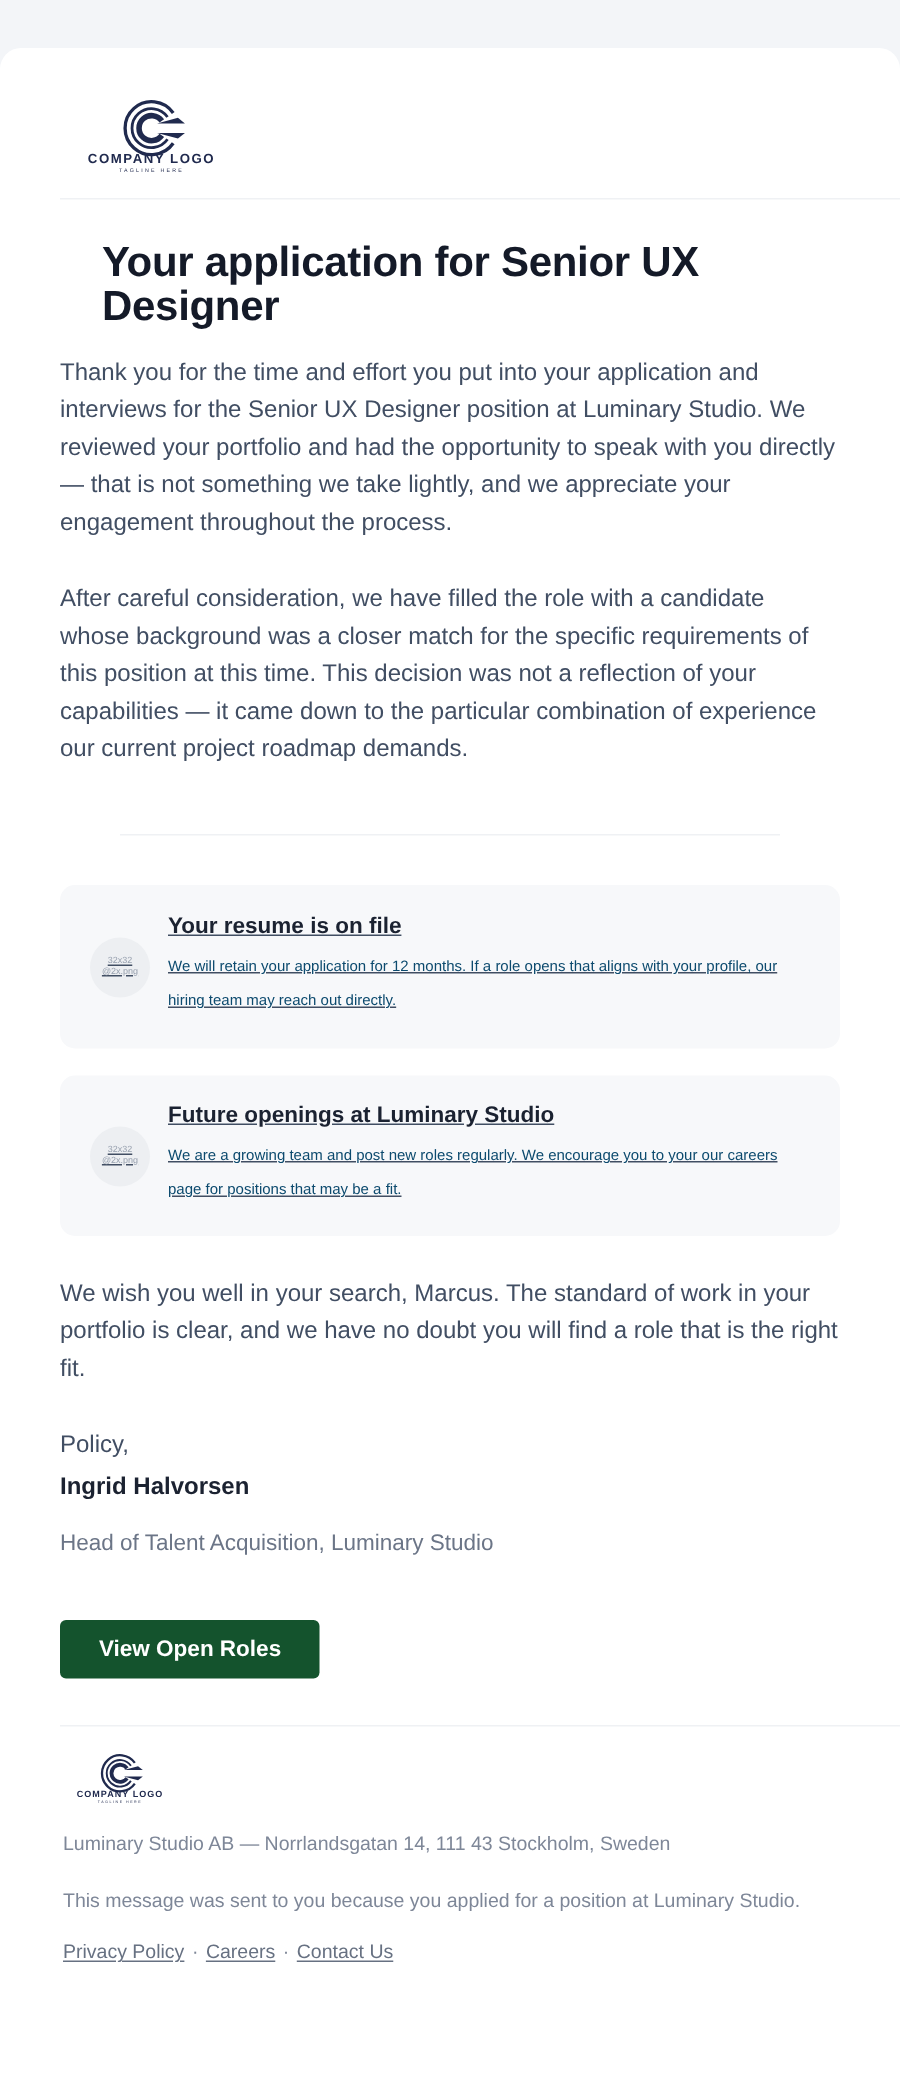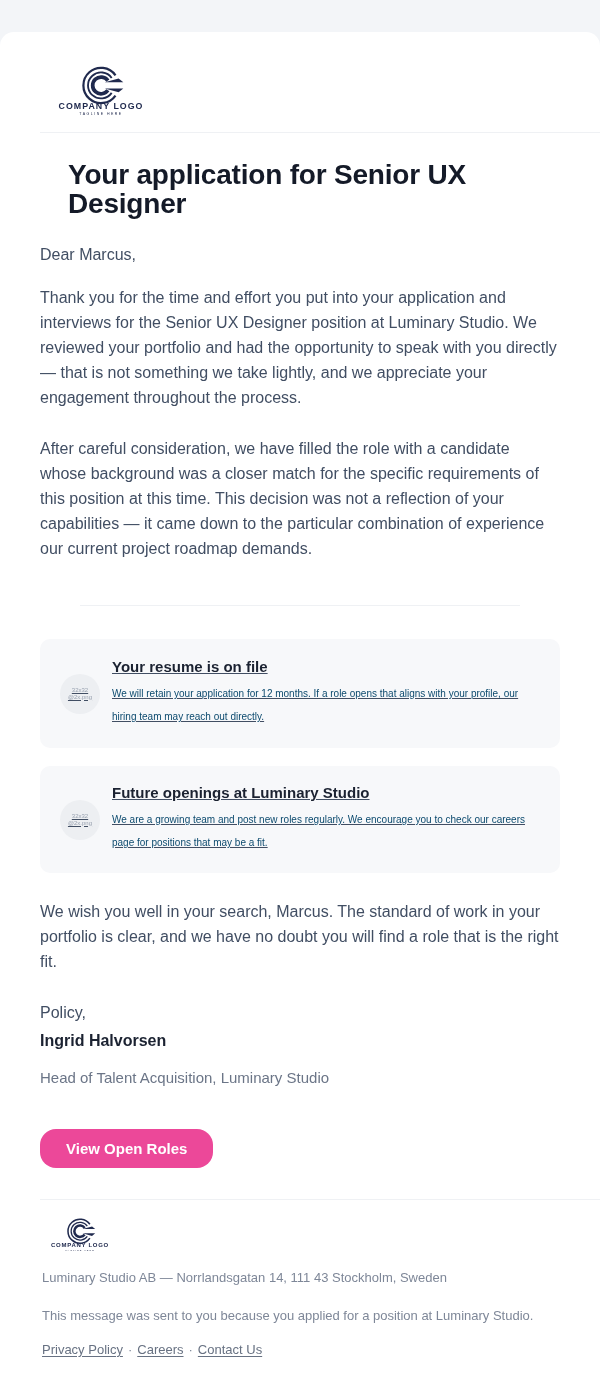--- a/index.html
+++ b/index.html
@@ -101,24 +101,24 @@
   }
   .sig-title {
     margin-top: 15px;
     font-size: 15px;
     line-height: 22px;
     color: #6b7587;
   }
   .cta-button {
     display: inline-block;
     margin-top: 40px;
-    background: #ec4899;
+    background: #14532d;
     color: #ffffff;
     border: none;
-    border-radius: 16px;
+    border-radius: 4px;
     padding: 11px 26px;
     font-family: "Liberation Sans", sans-serif;
     font-size: 15px;
     font-weight: 700;
     cursor: pointer;
   }
   .footer-divider { margin-top: 31px; }
   
   .footer { padding: 17px 40px 0 42px; }
   .logo-svg.small { width: 76px; height: 36px; }
@@ -157,21 +157,20 @@
       <text x="60" y="47" text-anchor="middle" font-family="Liberation Sans, sans-serif" font-size="9.5" font-weight="bold" letter-spacing="1.1" fill="#202a4e">COMPANY LOGO</text>
       <text x="60" y="53.5" text-anchor="middle" font-family="Liberation Sans, sans-serif" font-size="3.8" letter-spacing="1.6" fill="#202a4e">TAGLINE HERE</text>
     </svg>
   </div>
   <div class="divider"></div>
 
   <div class="content">
 
     <h1 class="subject">Your application for Senior UX Designer</h1>
 
-    <p class="body-text greeting">Dear Marcus,</p>
 
     <p class="body-text first-para">Thank you for the time and effort you put into your application and interviews for the Senior UX Designer position at Luminary Studio. We reviewed your portfolio and had the opportunity to speak with you directly — that is not something we take lightly, and we appreciate your engagement throughout the process.</p>
 
     <p class="body-text">After careful consideration, we have filled the role with a candidate whose background was a closer match for the specific requirements of this position at this time. This decision was not a reflection of your capabilities — it came down to the particular combination of experience our current project roadmap demands.</p>
 
     <div class="divider inset mid-divider"></div>
 
     <div class="info-card">
       <div class="icon-circle">32x32
 @2x.png</div>
@@ -179,21 +178,21 @@
         <div class="card-title">Your resume is on file</div>
         <div class="card-body">We will retain your application for 12 months. If a role opens that aligns with your profile, our hiring team may reach out directly.</div>
       </div>
     </div>
 
     <div class="info-card">
       <div class="icon-circle">32x32
 @2x.png</div>
       <div class="card-text">
         <div class="card-title">Future openings at Luminary Studio</div>
-        <div class="card-body">We are a growing team and post new roles regularly. We encourage you to check our careers page for positions that may be a fit.</div>
+        <div class="card-body">We are a growing team and post new roles regularly. We encourage you to your our careers page for positions that may be a fit.</div>
       </div>
     </div>
 
     <p class="body-text closing-para">We wish you well in your search, Marcus. The standard of work in your portfolio is clear, and we have no doubt you will find a role that is the right fit.</p>
 
     <p class="body-text regards">Policy,</p>
     <div class="sig-name">Ingrid Halvorsen</div>
     <div class="sig-title">Head of Talent Acquisition, Luminary Studio</div>
 
     <button class="cta-button">View Open Roles</button>

